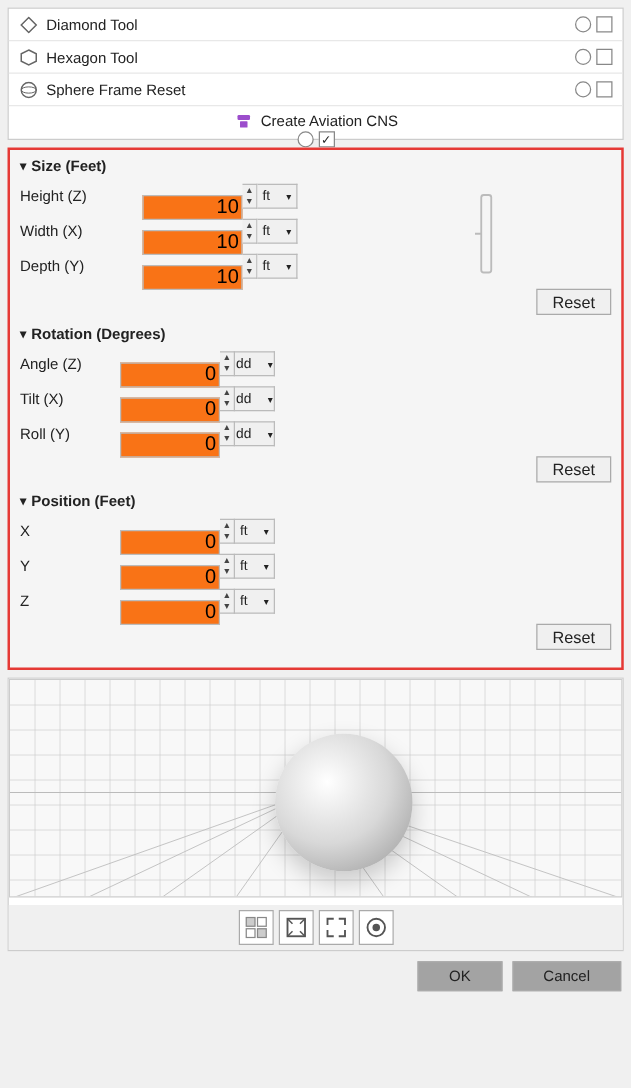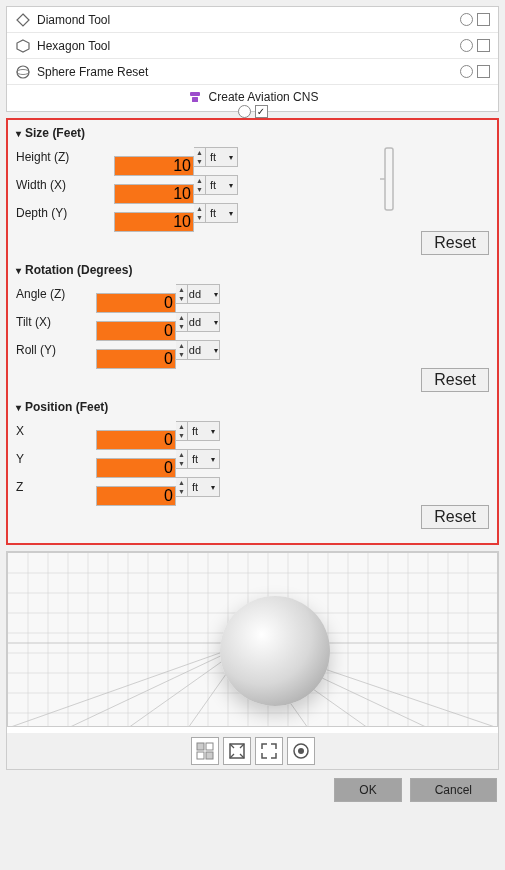--- a/index.html
+++ b/index.html
@@ -165,21 +165,21 @@
       gap: 13px;
     }
 
     .reset-row {
       display: flex;
       justify-content: flex-end;
       margin: 4px 0 8px 0;
     }
     .reset-btn {
       padding: 2px 12px;
-      font-size: 16px;
+      font-size: 13px;
       background: #f0f0f0;
       border: 1px solid #aaa;
       cursor: pointer;
       color: #222;
     }
 
     
     .viewport {
       background: #fff;
       border: 1px solid #ccc;
@@ -310,21 +310,21 @@
     </div>
   </div>
 
   <div class="props-panel">
 
     <div class="section-header">
       <span class="collapse-arrow">▾</span>
       <span>Size (Feet)</span>
     </div>
 
-    <div style="display:flex; align-items:flex-start; margin-bottom:4px;">
+    <div style="display:flex; align-items:center; margin-bottom:4px;">
       <div style="display:flex; flex-direction:column; gap:3px; flex:1;">
 
         <div class="field-row">
           <span class="field-label">Height (Z)</span>
           <div style="width:14px; display:flex; align-items:center; justify-content:center; margin-right:4px;">
           </div>
           <div class="field-input-wrap">
             <input class="field-input" type="text" style="width: 80px;" value="10">
             <div class="spin-btns">
               <button class="spin-btn">▲</button>

